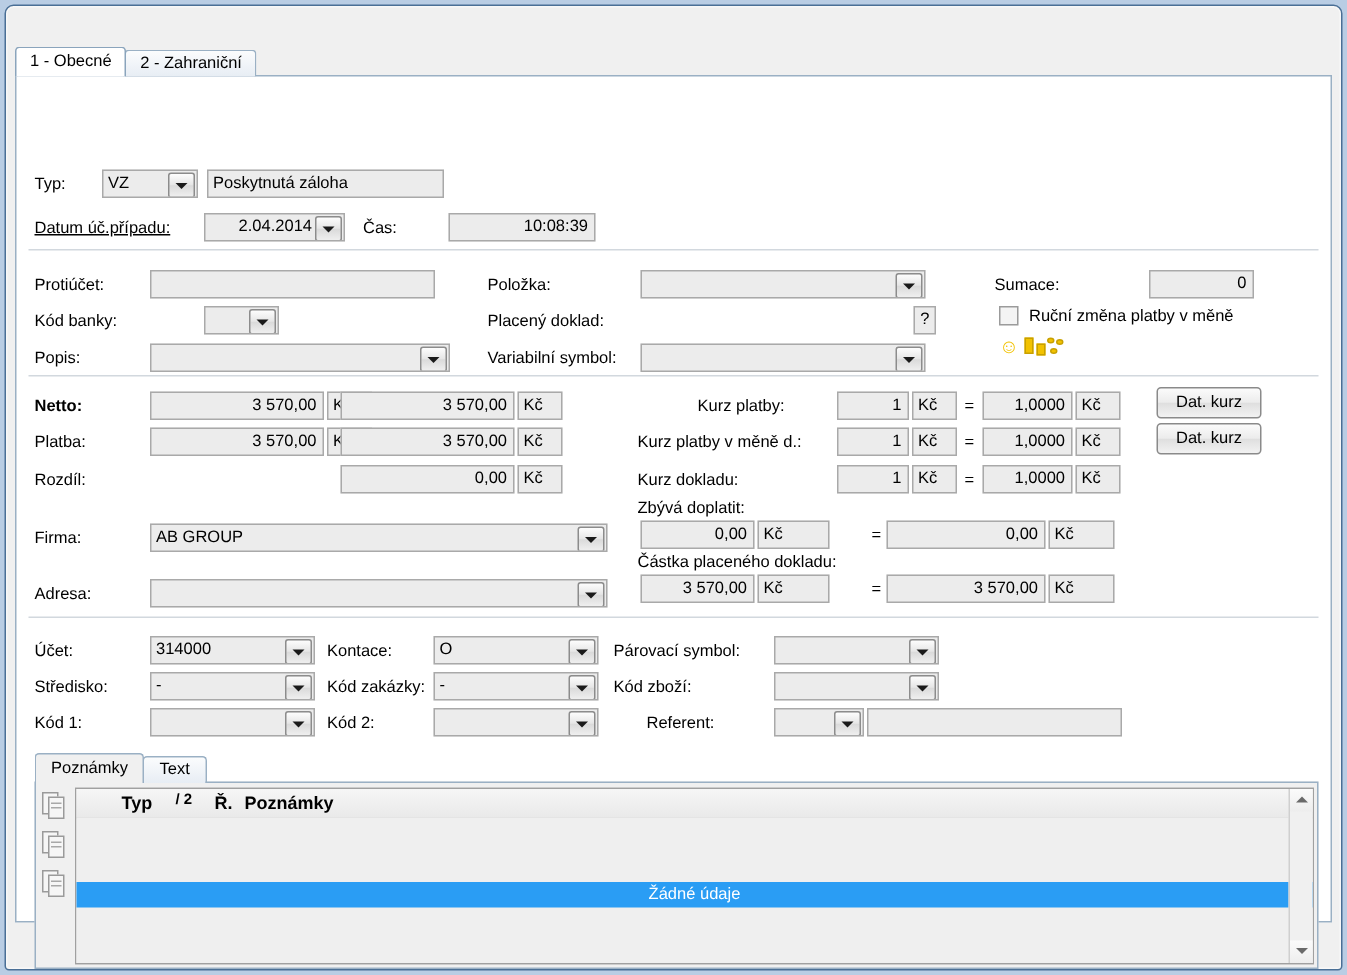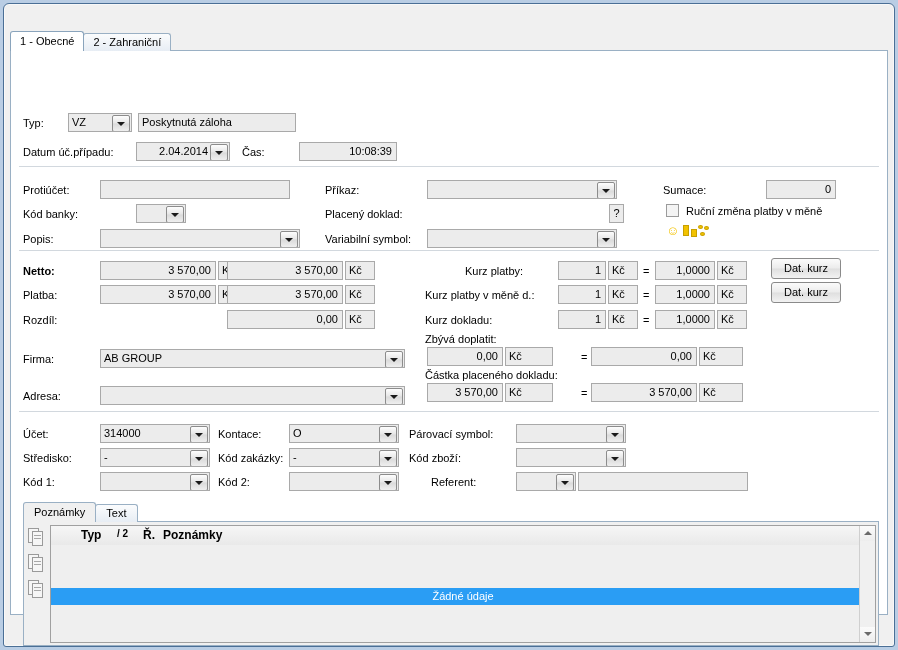--- a/index.html
+++ b/index.html
@@ -193,21 +193,21 @@
 
   <div class="page">
 
     <div class="lbl" style="left:12px;top:66px;">Typ:</div>
     <div class="fld" style="left:57px;top:62px;width:64px;">
       <span>VZ</span>
       <span class="ddbtn" style="right:1px;"></span>
     </div>
     <div class="fld" style="left:127px;top:62px;width:158px;">Poskytnutá záloha</div>
 
-    <div class="lbl" style="left:12px;top:95px;">Datum úč.případu:</div>
+    <div class="lbl" style="left:12px;top:95px;text-decoration:underline;">Datum úč.případu:</div>
     <div class="fld num" style="left:125px;top:91px;width:94px;padding-right:21px;">
       <span>2.04.2014</span>
       <span class="ddbtn" style="right:1px;"></span>
     </div>
     <div class="lbl" style="left:231px;top:95px;">Čas:</div>
     <div class="fld num" style="left:288px;top:91px;width:98px;">
       <span>10:08:39</span>
     </div>
 
     <div class="sep" style="top:115px;"></div>
@@ -220,21 +220,21 @@
       <span></span>
       <span class="ddbtn" style="right:1px;"></span>
     </div>
 
     <div class="lbl" style="left:12px;top:182px;">Popis:</div>
     <div class="fld" style="left:89px;top:178px;width:200px;">
       <span></span>
       <span class="ddbtn" style="right:1px;"></span>
     </div>
 
-    <div class="lbl" style="left:314px;top:133px;">Příkaz:</div>
+    <div class="lbl" style="left:314px;top:133px;">Položka:</div>
     <div class="fld" style="left:416px;top:129px;width:190px;">
       <span></span>
       <span class="ddbtn" style="right:1px;"></span>
     </div>
 
     <div class="lbl" style="left:314px;top:157px;">Placený doklad:</div>
     <div class="qbtn" style="left:598px;top:153px;">?</div>
 
     <div class="lbl" style="left:314px;top:182px;">Variabilní symbol:</div>
     <div class="fld" style="left:416px;top:178px;width:190px;">

